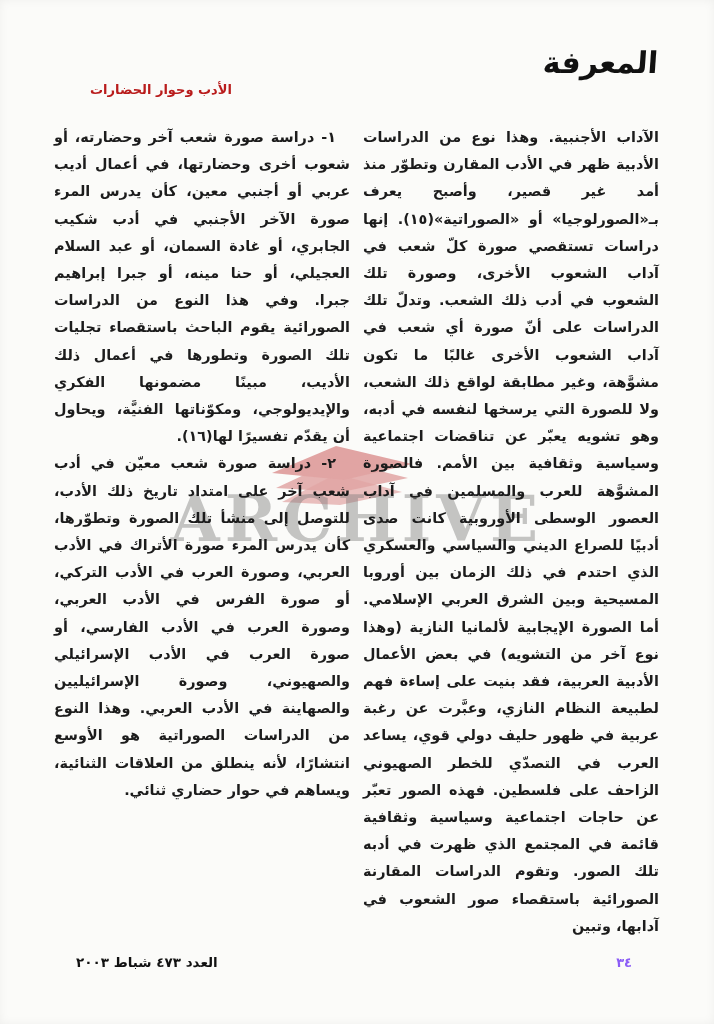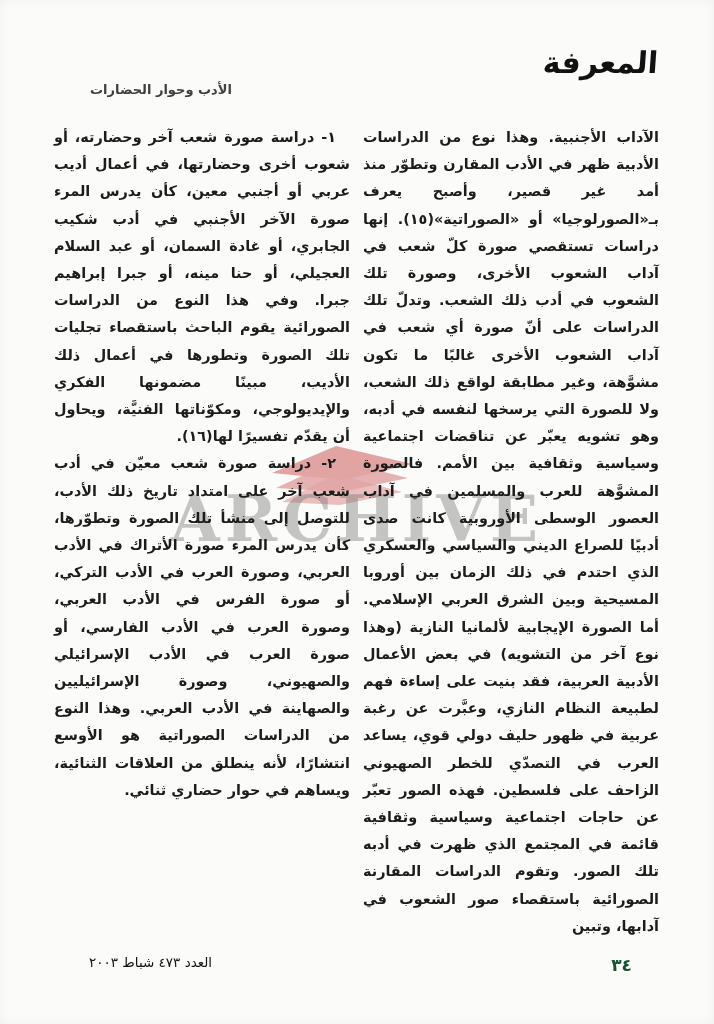--- a/index.html
+++ b/index.html
@@ -17,21 +17,21 @@
   
   .logo{
     position:absolute;top:48px;right:56px;
     font-size:30px;font-weight:bold;color:#111;
     transform:skewX(-4deg);
     letter-spacing:-1px;
     line-height:1;
   }
   .header-title{
     position:absolute;top:82px;left:90px;
-    font-size:13px;font-weight:bold;color:#404040;
+    font-size:13px;font-weight:bold;color:#b91c1c;
     direction:rtl;
   }
   
   .watermark{position:absolute;inset:0;z-index:1;pointer-events:none;}
   .wm-logo{position:absolute;left:266px;top:441px;width:152px;height:74px;opacity:.5;}
   .wm-text{
     position:absolute;left:50%;top:482px;transform:translateX(-50%);
     font-family:"DejaVu Serif",serif;
     font-size:63px;font-weight:bold;letter-spacing:5px;
     color:rgba(120,120,120,0.42);
@@ -52,27 +52,27 @@
     flex:1;min-width:0;min-height:790px;
     text-align:justify;
     font-size:14.4px;line-height:27.2px;font-weight:bold;
     color:#1c1c1c;
   }
   .col p{margin:0;}
   .col p + p{}
   .col p.indent{text-indent:14px;}
   
   .footer-issue{
-    position:absolute;top:954px;left:89px;
-    font-size:13.5px;font-weight:normal;color:#111;
+    position:absolute;top:954px;left:76px;
+    font-size:13.5px;font-weight:bold;color:#111;
     direction:rtl;
   }
   .page-num{
     position:absolute;top:955px;right:82px;
-    font-size:17px;font-weight:bold;color:#14532d;
+    font-size:13px;font-weight:bold;color:#8b5cf6;
   }
 </style>
 </head>
 <body>
 
 <div class="page">
 
   <div class="logo">المعرفة</div>
   <div class="header-title">الأدب وحوار الحضارات</div>
 

